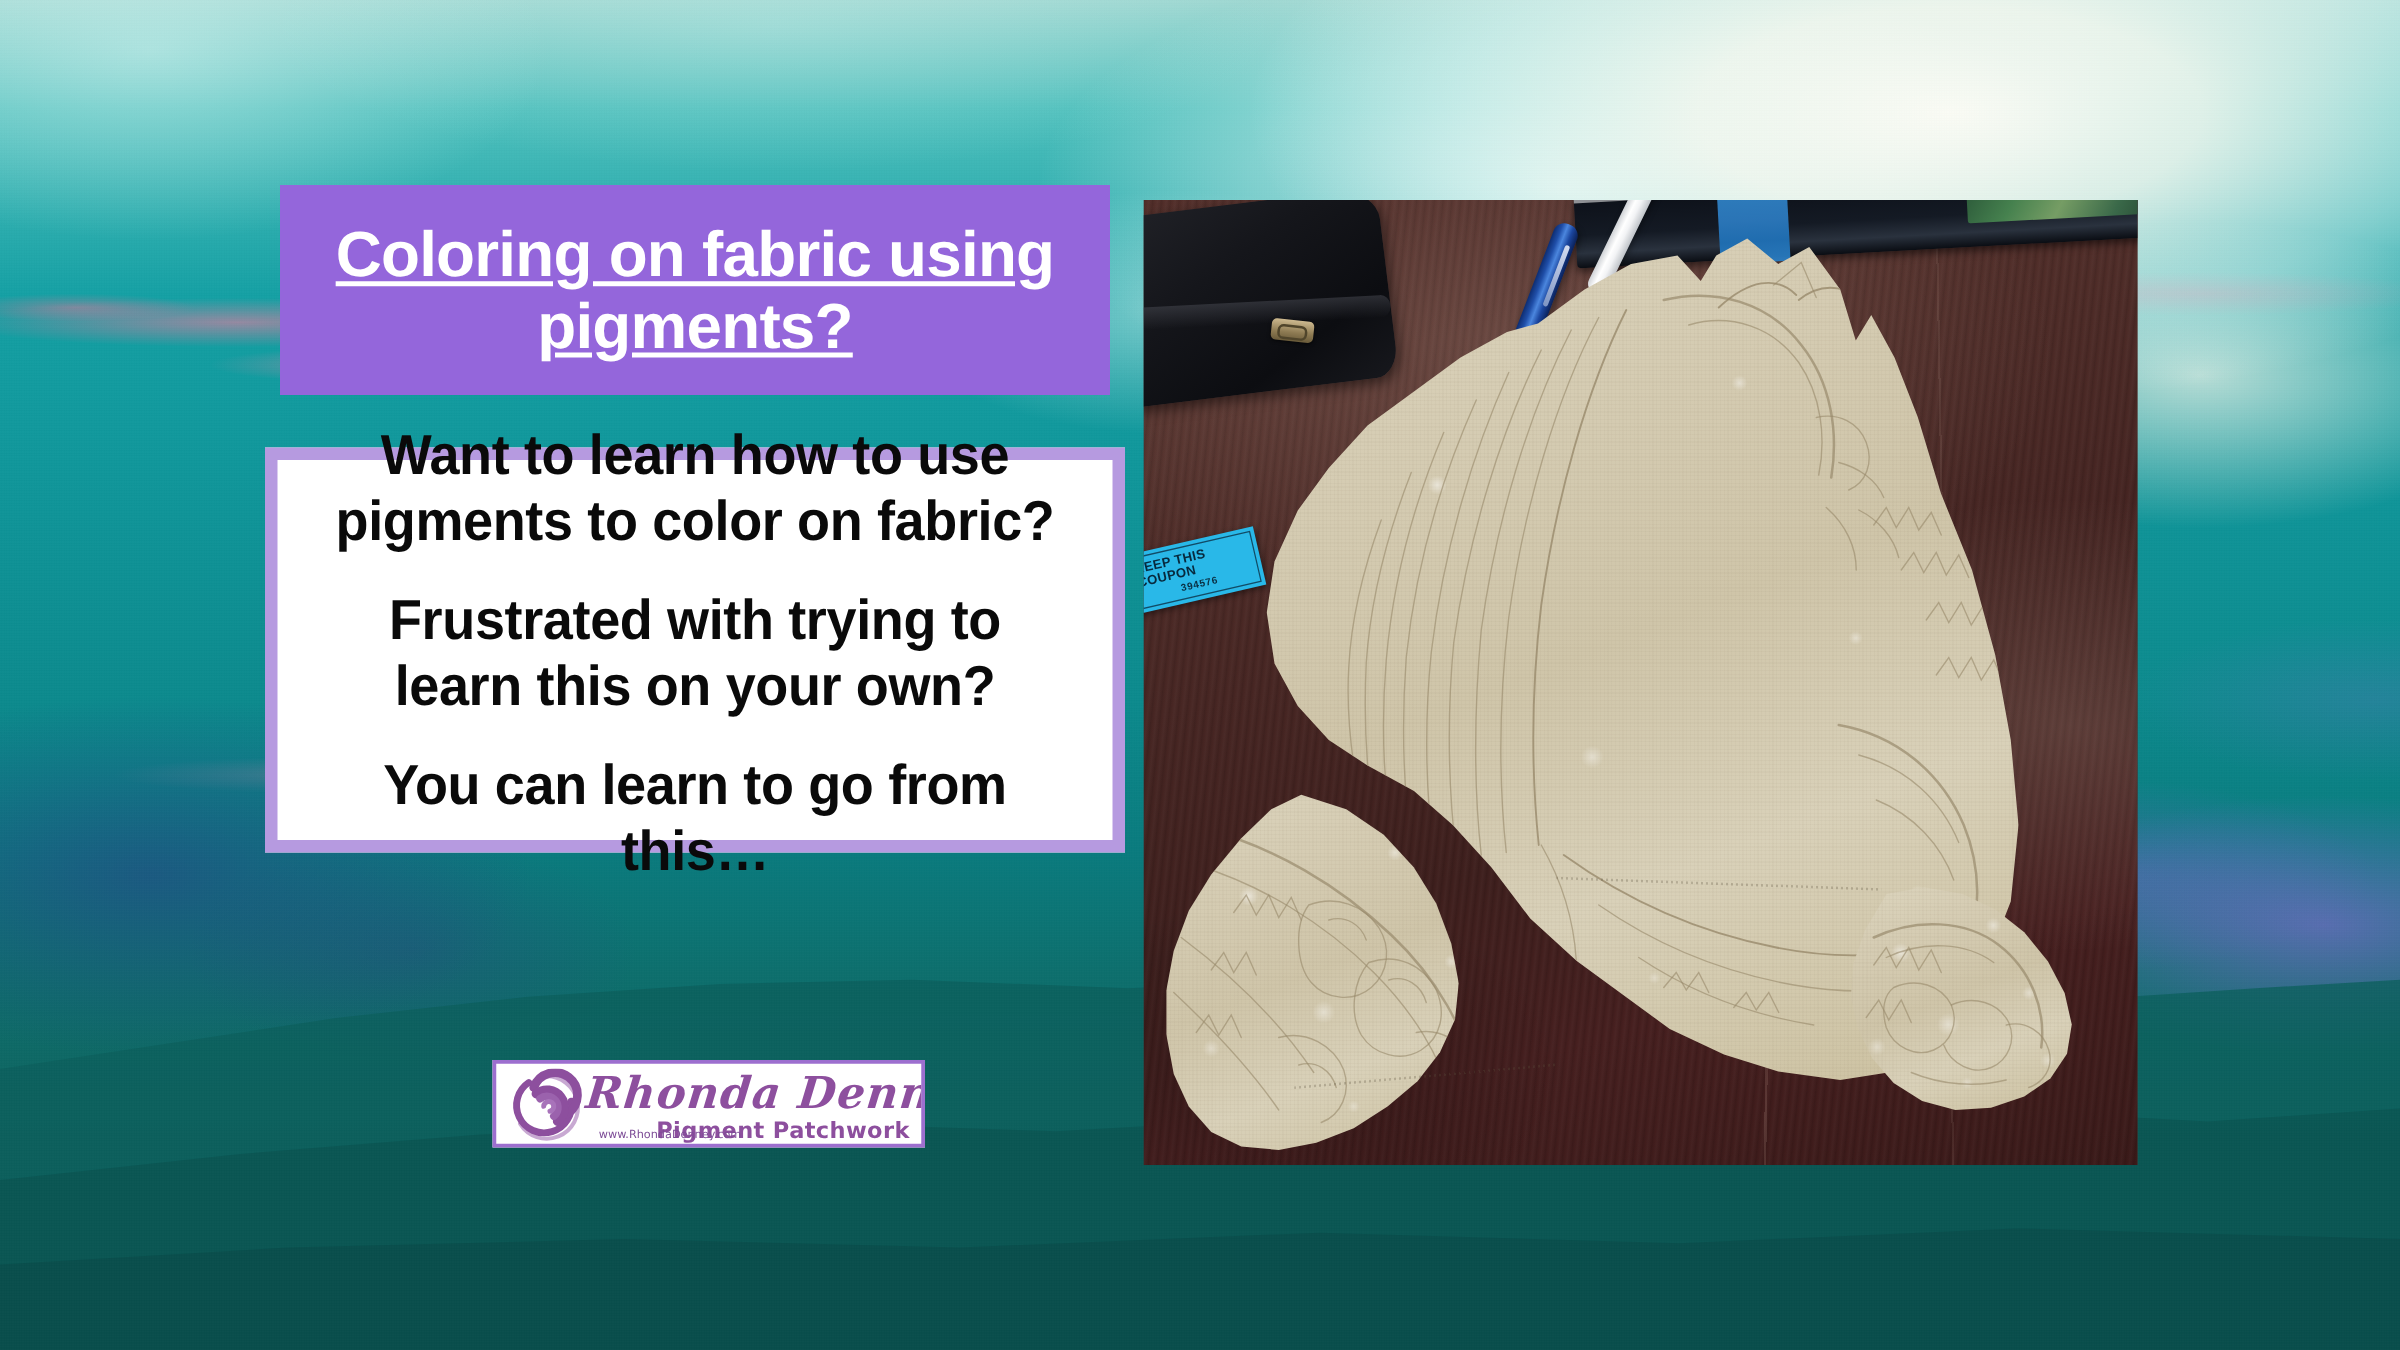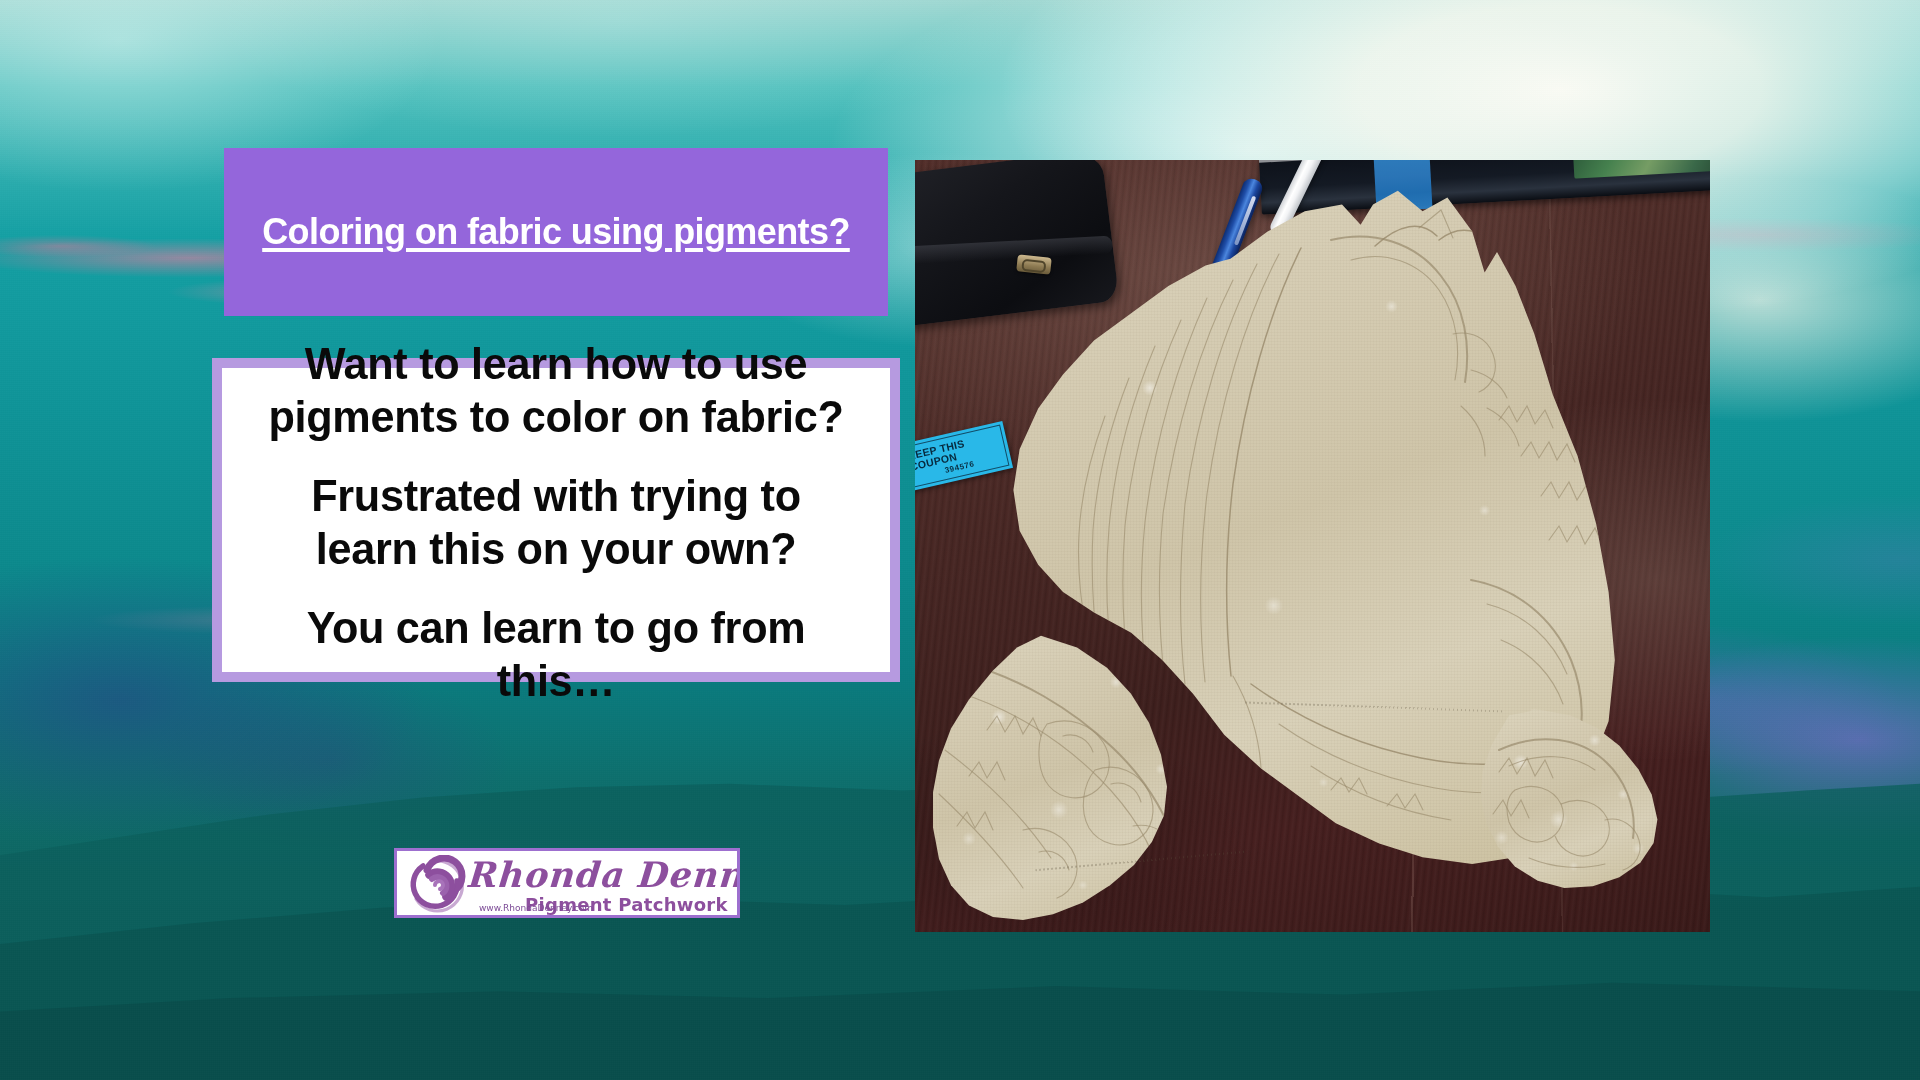--- a/index.html
+++ b/index.html
@@ -101,21 +101,21 @@
     left:224px; top:148px;
     width:664px; height:168px;
     background:#9466db;
     display:flex; align-items:center; justify-content:center;
     padding:0 16px;
   }
   #title-banner .title-text {
     color:#ffffff;
     font-family:"Liberation Sans", sans-serif;
     font-weight:700;
-    font-size:36px;
+    font-size:51px;
     line-height:1.12;
     text-align:center;
     text-decoration:underline;
     text-decoration-thickness:4px;
     text-underline-offset:4px;
     letter-spacing:-0.6px;
   }
 
   
   #copy-card {

